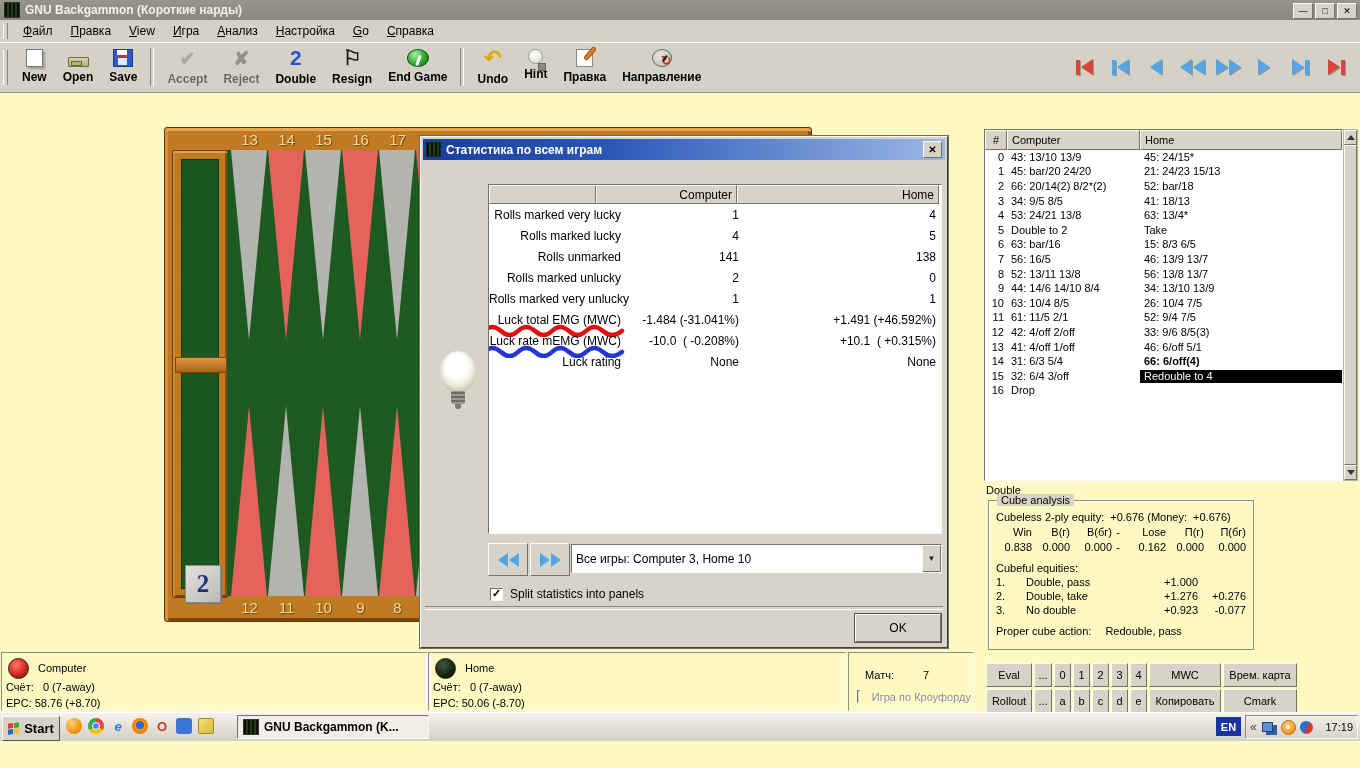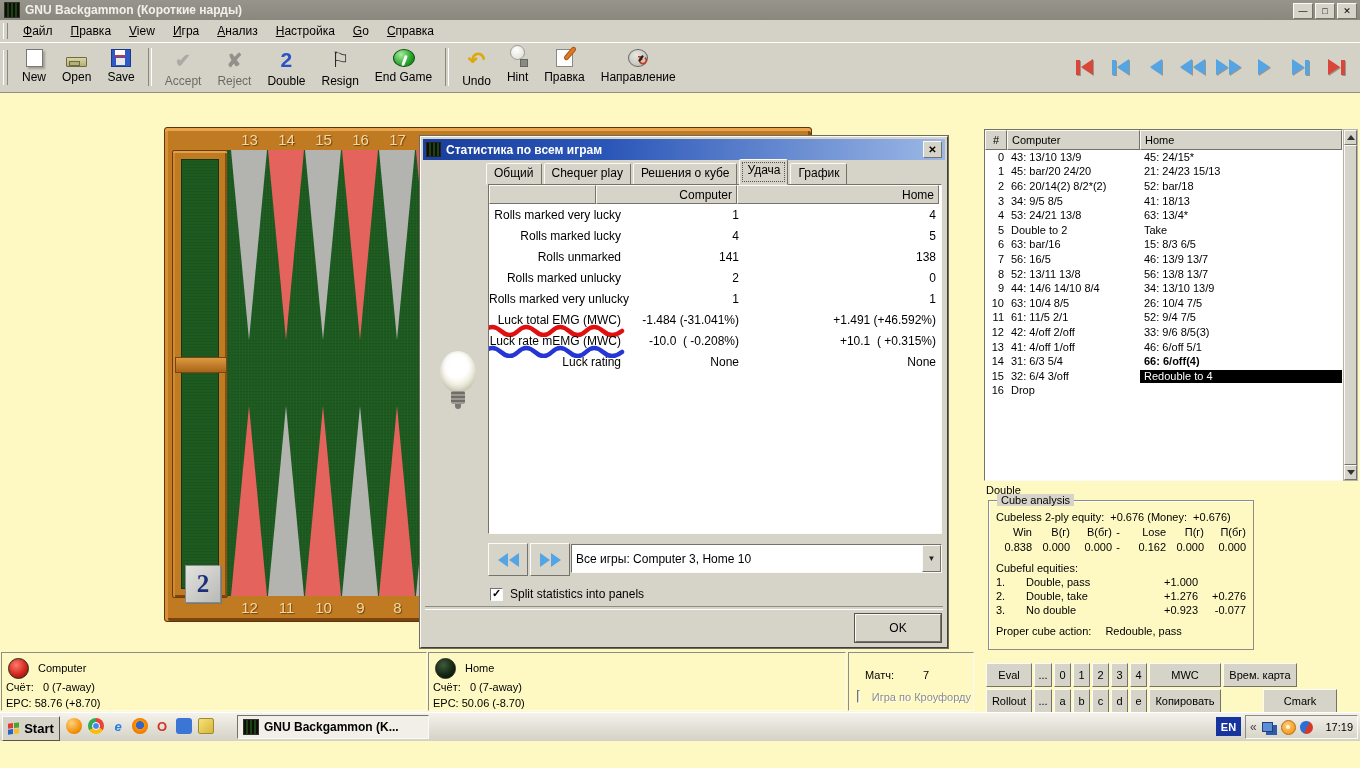--- a/index.html
+++ b/index.html
@@ -16,21 +16,21 @@
   .wbtn{width:18px;height:14px;display:flex;align-items:center;justify-content:center;font-size:9px;line-height:1;
     background:#d6d3c9;border:1px solid;border-color:#fbfaf6 #75726a #75726a #fbfaf6;cursor:default;}
 
   
   .menubar{position:absolute;left:0;top:20px;width:1360px;height:22px;background:#d4d1c6;display:flex;align-items:center;border-bottom:1px solid #c2bfb4;}
   .grip{width:3px;height:70%;margin:0 6px 0 3px;border-left:1px solid #fff;border-right:1px solid #8a877e;}
   .menu-item{padding:2px 9px;cursor:default;}
   .menu-item u{text-decoration:underline;}
   .toolbar{position:absolute;left:0;top:42px;width:1360px;height:50px;background:#d4d1c6;display:flex;align-items:center;border-bottom:1px solid #908d84;box-shadow:0 1px 0 #fff inset;}
   .tbtns{display:flex;align-items:center;height:100%;}
-  .tbtn{display:flex;flex-direction:column;align-items:center;justify-content:space-between;gap:3px;padding:3px 8px 4px;height:42px;box-sizing:border-box;cursor:default;}
+  .tbtn{display:flex;flex-direction:column;align-items:center;justify-content:center;gap:3px;padding:3px 8px 4px;height:42px;box-sizing:border-box;cursor:default;font-weight:bold;}
   .tbtn.disabled{filter:grayscale(1);opacity:.5;}
   .tlabel{font-size:12px;white-space:nowrap;}
   .tsep{width:2px;height:38px;margin:0 5px;border-left:1px solid #8a877e;border-right:1px solid #fff;}
   .ticon{width:24px;height:22px;display:flex;align-items:center;justify-content:center;position:relative;}
   .icon-new{width:15px;height:19px;background:#fff;border:1px solid #777;box-shadow:2px 2px 2px rgba(0,0,0,.25);}
   .icon-open{width:19px;height:12px;background:linear-gradient(#d9d5a4,#b4b077);border:1px solid #6e6b42;margin-top:8px;border-radius:1px;}
   .icon-open::before{content:"";position:absolute;width:9px;height:3px;background:#b4b077;border:1px solid #6e6b42;top:3px;left:2px;}
   .icon-save{width:18px;height:18px;background:#2f58c8;border:1px solid #1d3a86;position:relative;}
   .icon-save::before{content:"";position:absolute;left:3px;top:0;width:10px;height:5px;background:#fff;border-bottom:2px solid #c33;}
   .icon-save::after{content:"";position:absolute;left:4px;bottom:1px;width:9px;height:7px;background:#e8e8e8;}
@@ -398,27 +398,20 @@
         <span class="bnum" style="left: 214px;">8</span>
       </div>
   </div>
 
   <div class="dialog">
     <div class="dtitle">
       <span class="dicon"></span>
       <span>Статистика по всем играм</span>
       <span class="dclose">✕</span>
     </div>
-    <div class="dtabs">
-        <span class="tab">Общий</span>
-        <span class="tab">Chequer play</span>
-        <span class="tab">Решения о кубе</span>
-        <span class="tab active">Удача</span>
-        <span class="tab">График</span>
-      </div>
     <div class="bulb">
       <span class="bulb-glass"></span>
       <span class="bulb-base"></span>
       <span class="bulb-tip"></span>
     </div>
     <div class="stats-panel">
         <div class="shead">
           <span class="hcell" style="width: 107px;"></span>
           <span class="hcell" style="width: 141px;">Computer</span>
           <span class="hcell" style="width: 202px;">Home</span>
@@ -675,21 +668,21 @@
       </div>
     <div class="arow">
         <div class="abtn" style="width: 46px;">Rollout</div>
         <div class="abtn" style="width: 18px;">...</div>
         <div class="abtn" style="width: 17px;">a</div>
         <div class="abtn" style="width: 17px;">b</div>
         <div class="abtn" style="width: 17px;">c</div>
         <div class="abtn" style="width: 17px;">d</div>
         <div class="abtn" style="width: 17px;">e</div>
         <div class="abtn" style="width: 72px;">Копировать</div>
-        <div class="abtn" style="width: 74px; margin-left: 40px;">Cmark</div>
+        <div class="abtn" style="width: 74px;">Cmark</div>
       </div>
   </div>
 
   <div class="statusbar">
     <div class="sbox">
       <span>GNUbg ID:</span>
       <span class="sfield">2HsAAEj3AQAAAA:UQngAAAAAAAE</span>
       <span class="sicon"></span>
     </div>
   </div>

